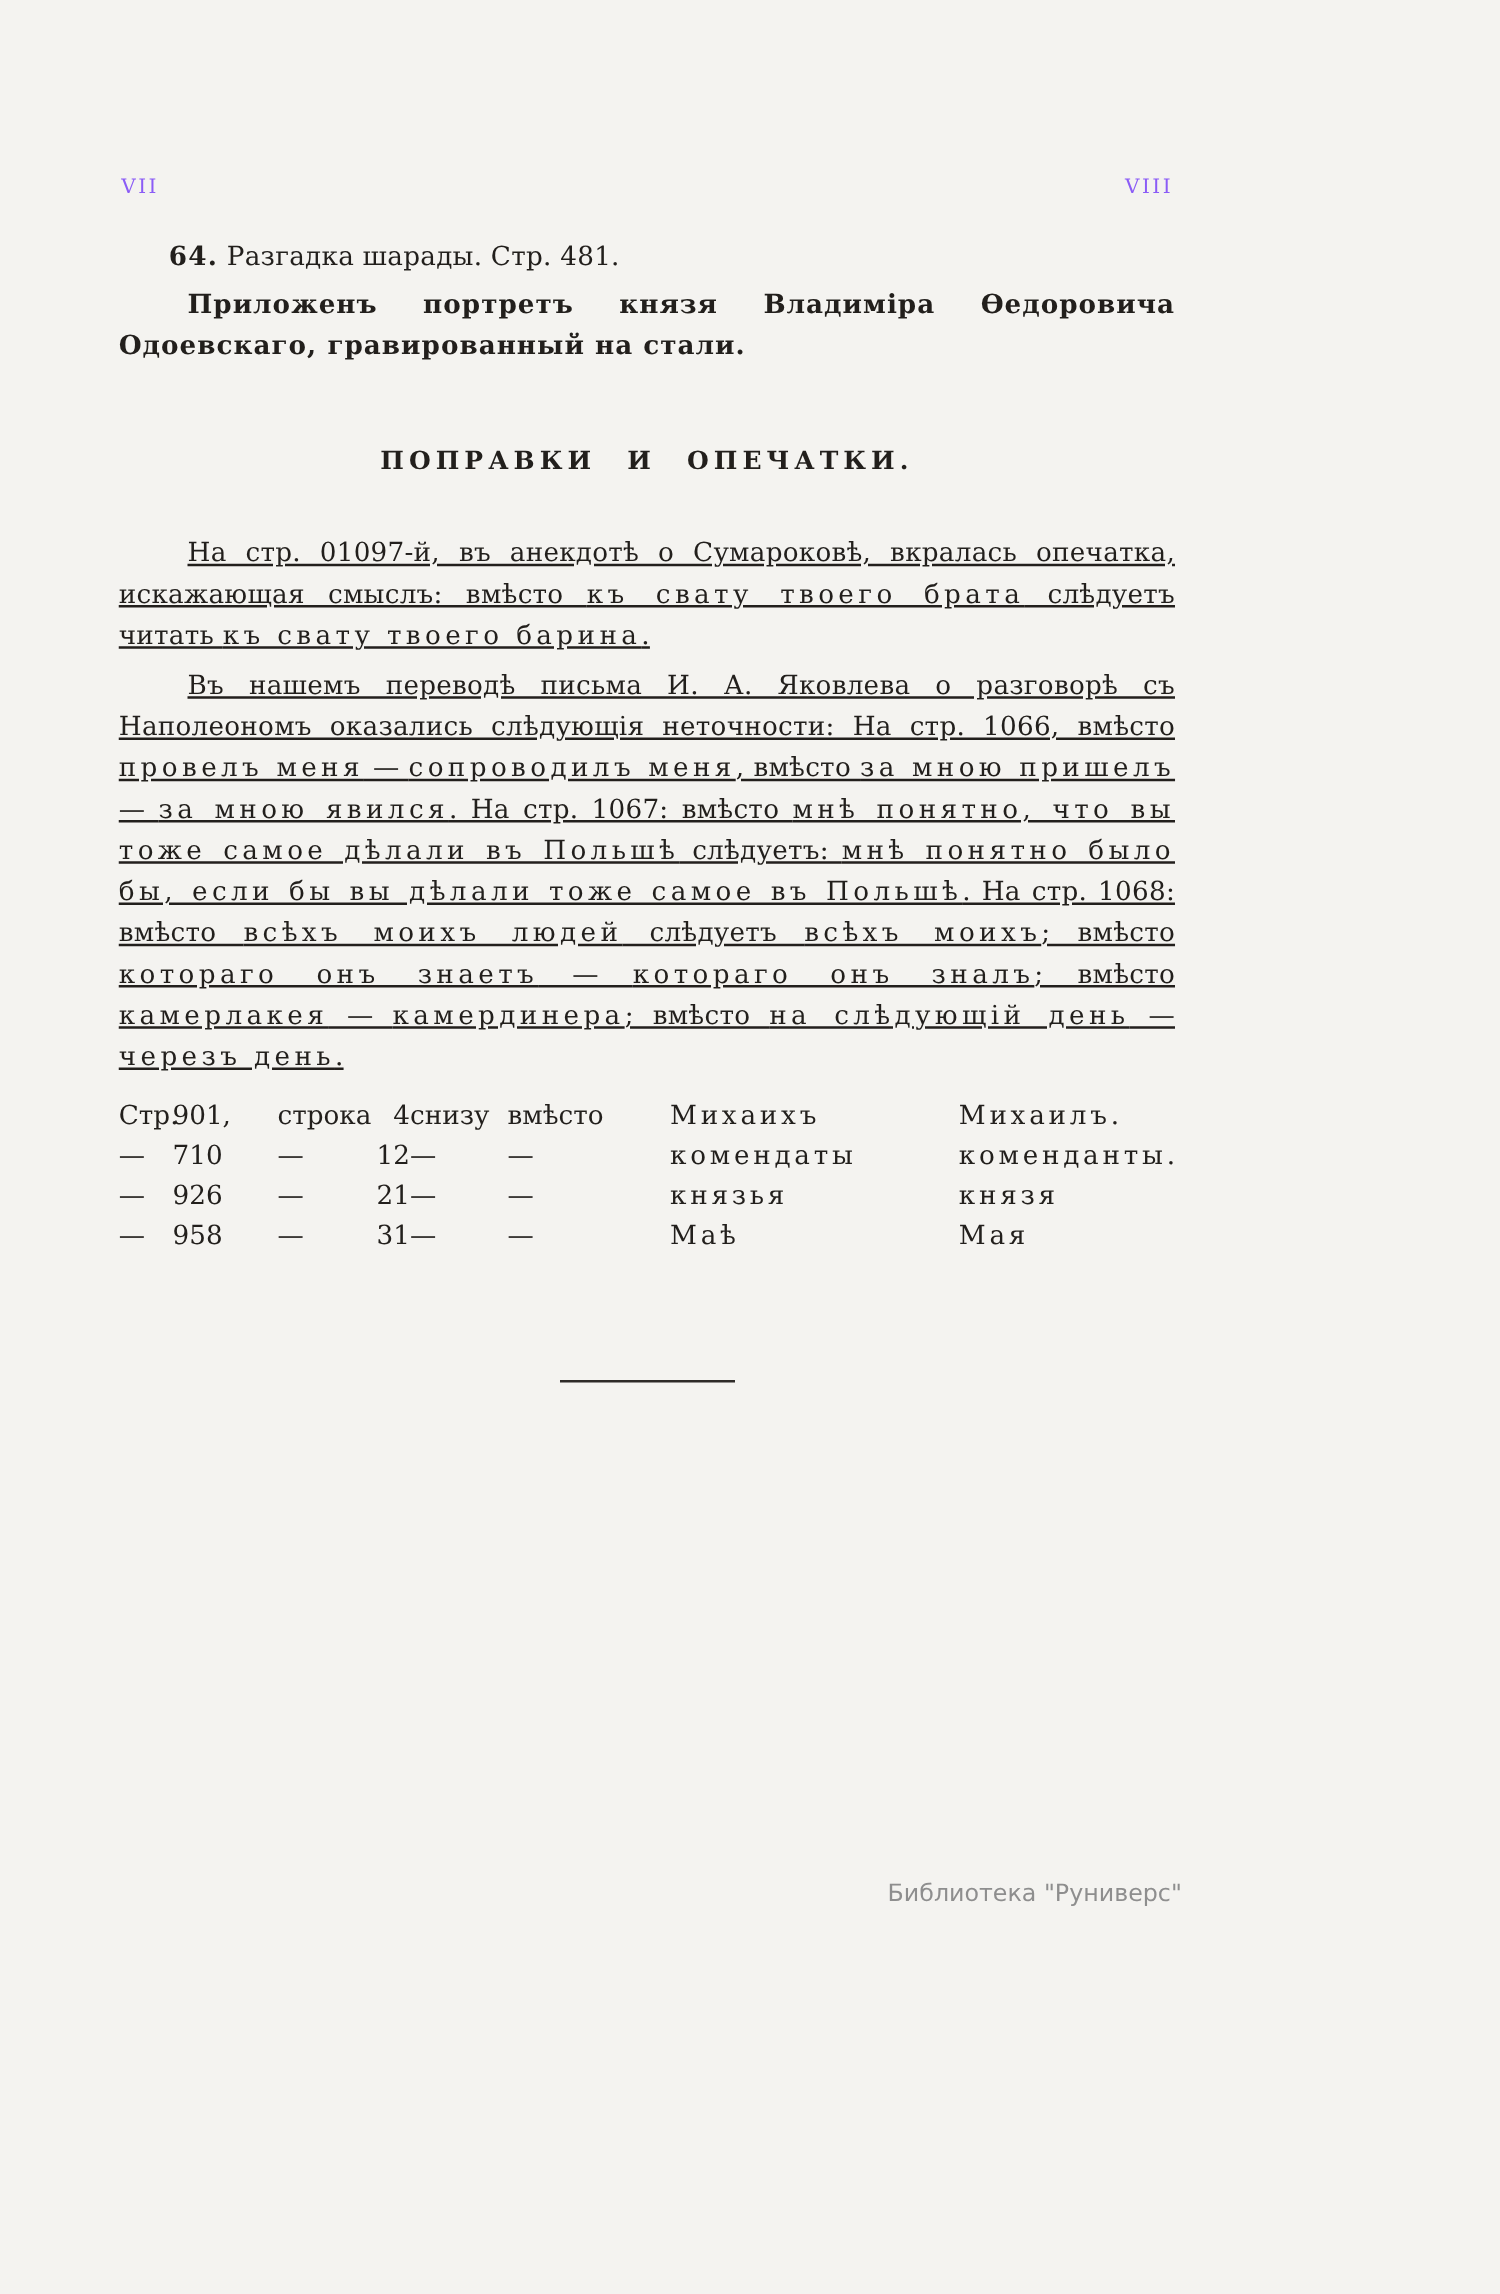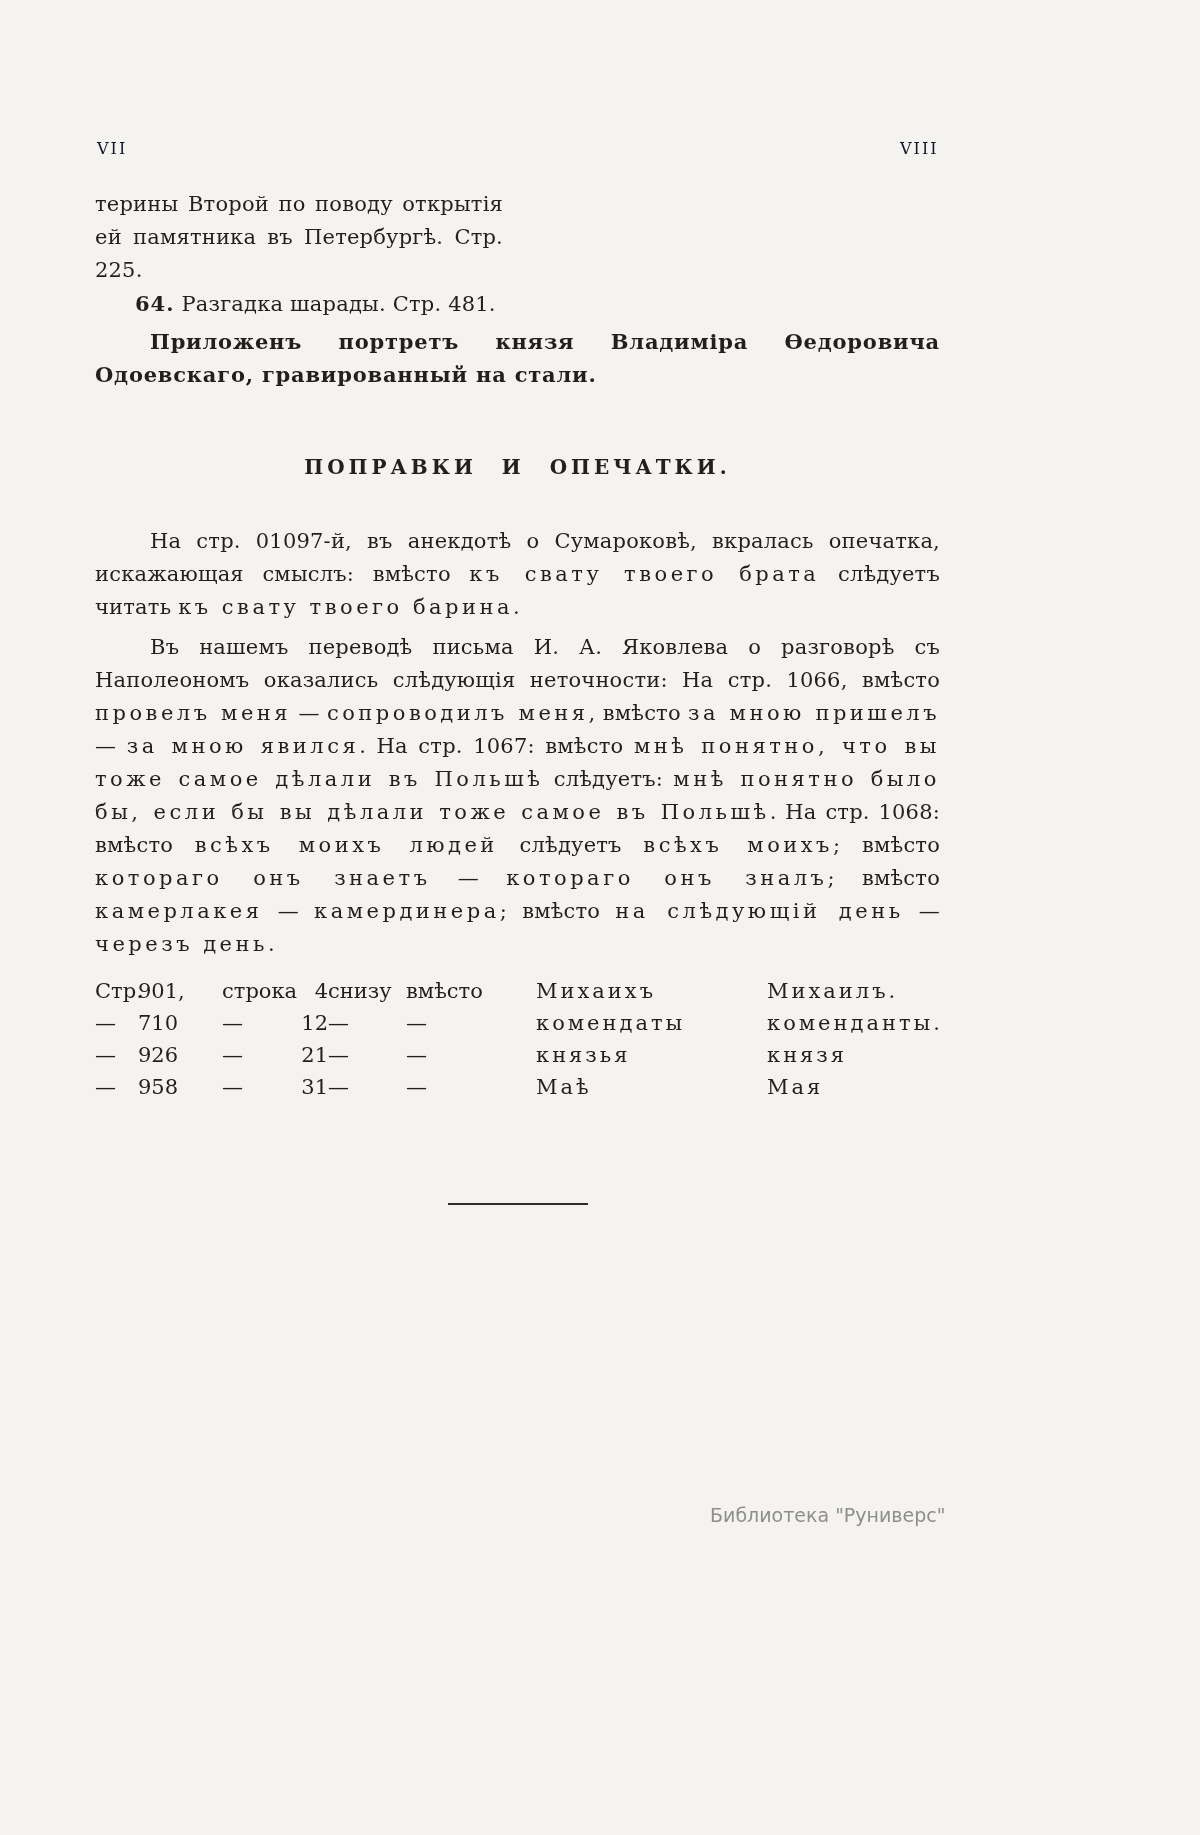--- a/index.html
+++ b/index.html
@@ -4,21 +4,21 @@
 <style>
   html, body { margin:0; padding:0; }
   body {
     width:1200px; height:1835px;
     background:#f4f3f0;
     font-family:"DejaVu Serif","Liberation Serif",serif;
     color:#221f1c;
   }
   .page { position:relative; width:1200px; height:1835px; overflow:hidden; }
 
-  .folio { position:absolute; top:139px; font-size:16px; letter-spacing:2px; color:#0f172a; }
+  .folio { position:absolute; top:139px; font-size:16px; letter-spacing:2px; color:#8b5cf6; }
   .folio-left { left:97px; }
   .folio-right { left:900px; }
 
   .content { position:absolute; left:95px; top:188px; width:845px; }
 
   .columns { display:flex; justify-content:space-between; }
   .col { width:408px; font-size:21px; line-height:33px; text-align:justify; letter-spacing:0.2px; }
   .col p { margin:0; }
   .col .entry { text-indent:40px; }
   .num { font-weight:bold; letter-spacing:1px; }
@@ -29,21 +29,21 @@
     text-indent:55px; letter-spacing:0.8px;
   }
 
   .errata-heading {
     margin:64px 0 0 0; text-align:center;
     font-size:20px; font-weight:bold; letter-spacing:4px; word-spacing:14px;
   }
 
   .para {
     margin:0; font-size:21px; line-height:33px;
-    text-align:justify; text-indent:55px; letter-spacing:0.2px;
+    text-align:justify; text-indent:55px; letter-spacing:0.2px;text-decoration:underline;
   }
   .p1 { margin-top:46px; }
   .p2 { margin-top:7px; }
   .sp { letter-spacing:3.5px; }
 
   .errata-table { margin-top:14px; font-size:21px; }
   .t-row { display:grid; grid-template-columns:43px 84px 78px 28px 78px 130px 231px auto; line-height:32px; }
   .tc { white-space:nowrap; }
   .tc4 { text-align:right; }
   .t-row .sp { letter-spacing:3px; }
@@ -61,21 +61,20 @@
 
 <div class="page">
 
   <div class="folio folio-left">VII</div>
   <div class="folio folio-right">VIII</div>
 
   <div class="content">
 
     <div class="columns">
       <div class="col">
-        <p class="cont">терины Второй по поводу открытія ей памятника въ Петербургѣ. Стр. 225.</p>
         <p class="entry"><span class="num">64.</span><span> Разгадка шарады. Стр. 481.</span></p>
       </div>
     </div>
 
     <p class="portrait-note">Приложенъ портретъ князя Владиміра Ѳедоровича Одоевскаго, гравированный на стали.</p>
 
     <h1 class="errata-heading">ПОПРАВКИ И ОПЕЧАТКИ.</h1>
 
     <p class="para p1"><span>На стр. 01097-й, въ анекдотѣ о Сумароковѣ, вкралась опечатка, искажающая смыслъ: вмѣсто </span><span class="sp">къ свату твоего брата</span><span> слѣдуетъ читать </span><span class="sp">къ свату твоего барина</span><span>.</span></p>
     <p class="para p2"><span>Въ нашемъ переводѣ письма И. А. Яковлева о разговорѣ съ Наполеономъ оказались слѣдующія неточности: На стр. 1066, вмѣсто </span><span class="sp">провелъ меня</span><span> — </span><span class="sp">сопроводилъ меня</span><span>, вмѣсто </span><span class="sp">за мною пришелъ</span><span> — </span><span class="sp">за мною явился</span><span>. На стр. 1067: вмѣсто </span><span class="sp">мнѣ понятно, что вы тоже самое дѣлали въ Польшѣ</span><span> слѣдуетъ: </span><span class="sp">мнѣ понятно было бы, если бы вы дѣлали тоже самое въ Польшѣ</span><span>. На стр. 1068: вмѣсто </span><span class="sp">всѣхъ моихъ людей</span><span> слѣдуетъ </span><span class="sp">всѣхъ моихъ</span><span>; вмѣсто </span><span class="sp">котораго онъ знаетъ</span><span> — </span><span class="sp">котораго онъ зналъ</span><span>; вмѣсто </span><span class="sp">камерлакея</span><span> — </span><span class="sp">камердинера</span><span>; вмѣсто </span><span class="sp">на слѣдующій день</span><span> — </span><span class="sp">черезъ день</span><span>.</span></p>

